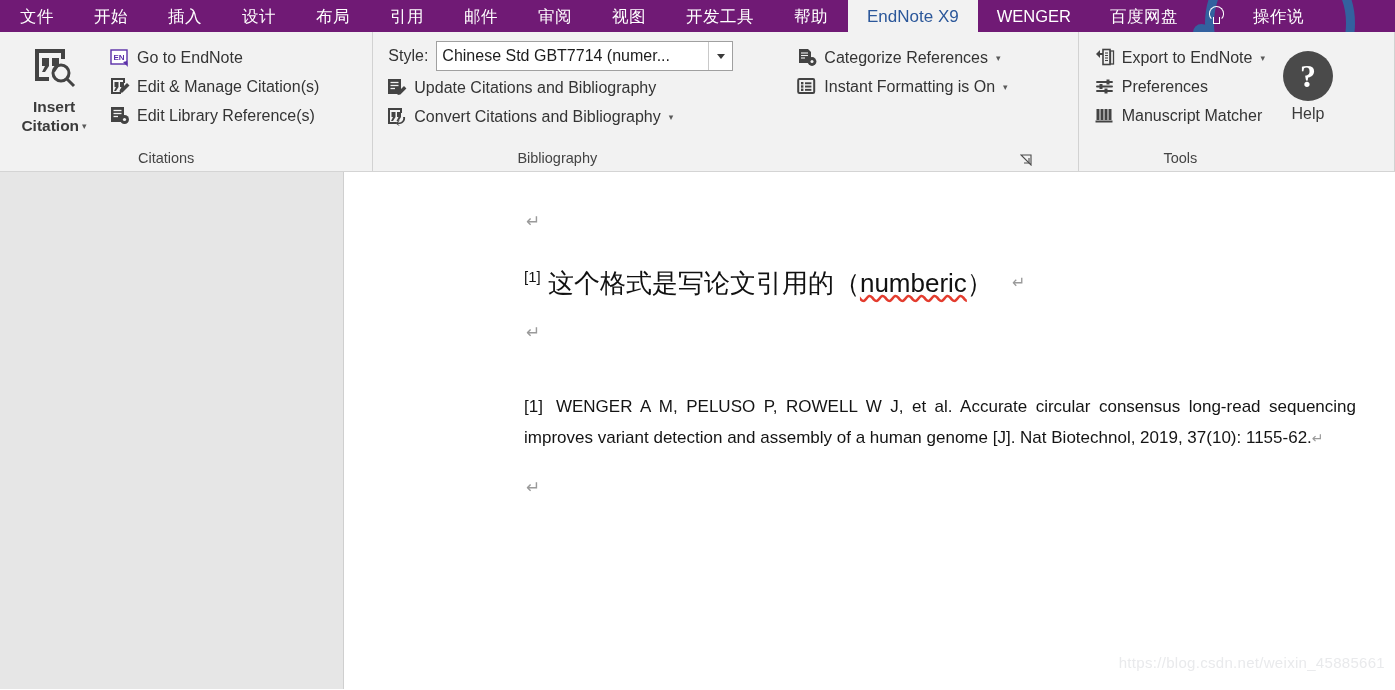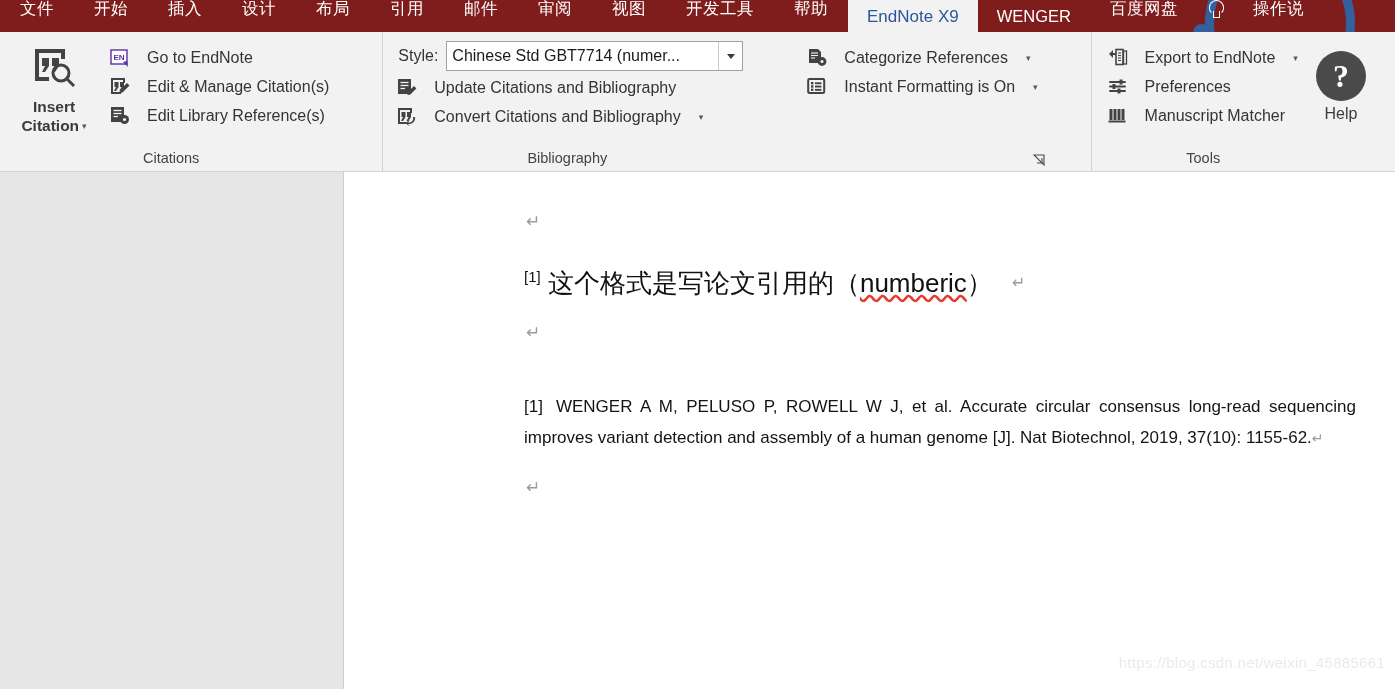--- a/index.html
+++ b/index.html
@@ -7,23 +7,23 @@
     width: 1395px; height: 690px;
     font-family: "Liberation Sans", "DejaVu Sans", sans-serif;
     overflow: hidden;
     background: #ffffff;
   }
 
   
   .tabbar {
     position: relative;
     height: 32px;
-    background: #7f1d1d;
+    background: #701a75;
     display: flex;
-    align-items: flex-start;
+    align-items: center;
     overflow: hidden;
   }
   .tabbar-deco {
     position: absolute;
     right: 40px; top: -52px;
     width: 150px; height: 150px;
     border: 9px solid #33619f;
     border-radius: 50%;
     pointer-events: none;
   }
@@ -115,21 +115,21 @@
   }
   .bigbtn .icon { margin-bottom: 4px; }
   .bigbtn .lbl {
     font-size: 15.5px; color: #3b3b3b; line-height: 19px; text-align: center;
   }
   .bigbtn .lbl .caret { font-size: 9px; color: #5a5a5a; vertical-align: 2px; margin-left: 3px;}
 
   
   .cmdcol { display: flex; flex-direction: column; gap: 2px; padding-top: 3px;}
   .cmd {
-    display: flex; align-items: center; gap: 17px;
+    display: flex; align-items: center; gap: 7px;
     height: 27px;
     padding: 0 5px 0 2px;
     cursor: default;
     white-space: nowrap;
   }
   .cmd .clbl { font-size: 16px; color: #343434; line-height: 1; }
   .cmd .caret { font-size: 9px; color: #5a5a5a; margin-left: 1px; }
   .cmd .ico { width: 20px; height: 20px; display: flex; align-items:center; justify-content:center; flex: 0 0 20px;}
 
   

